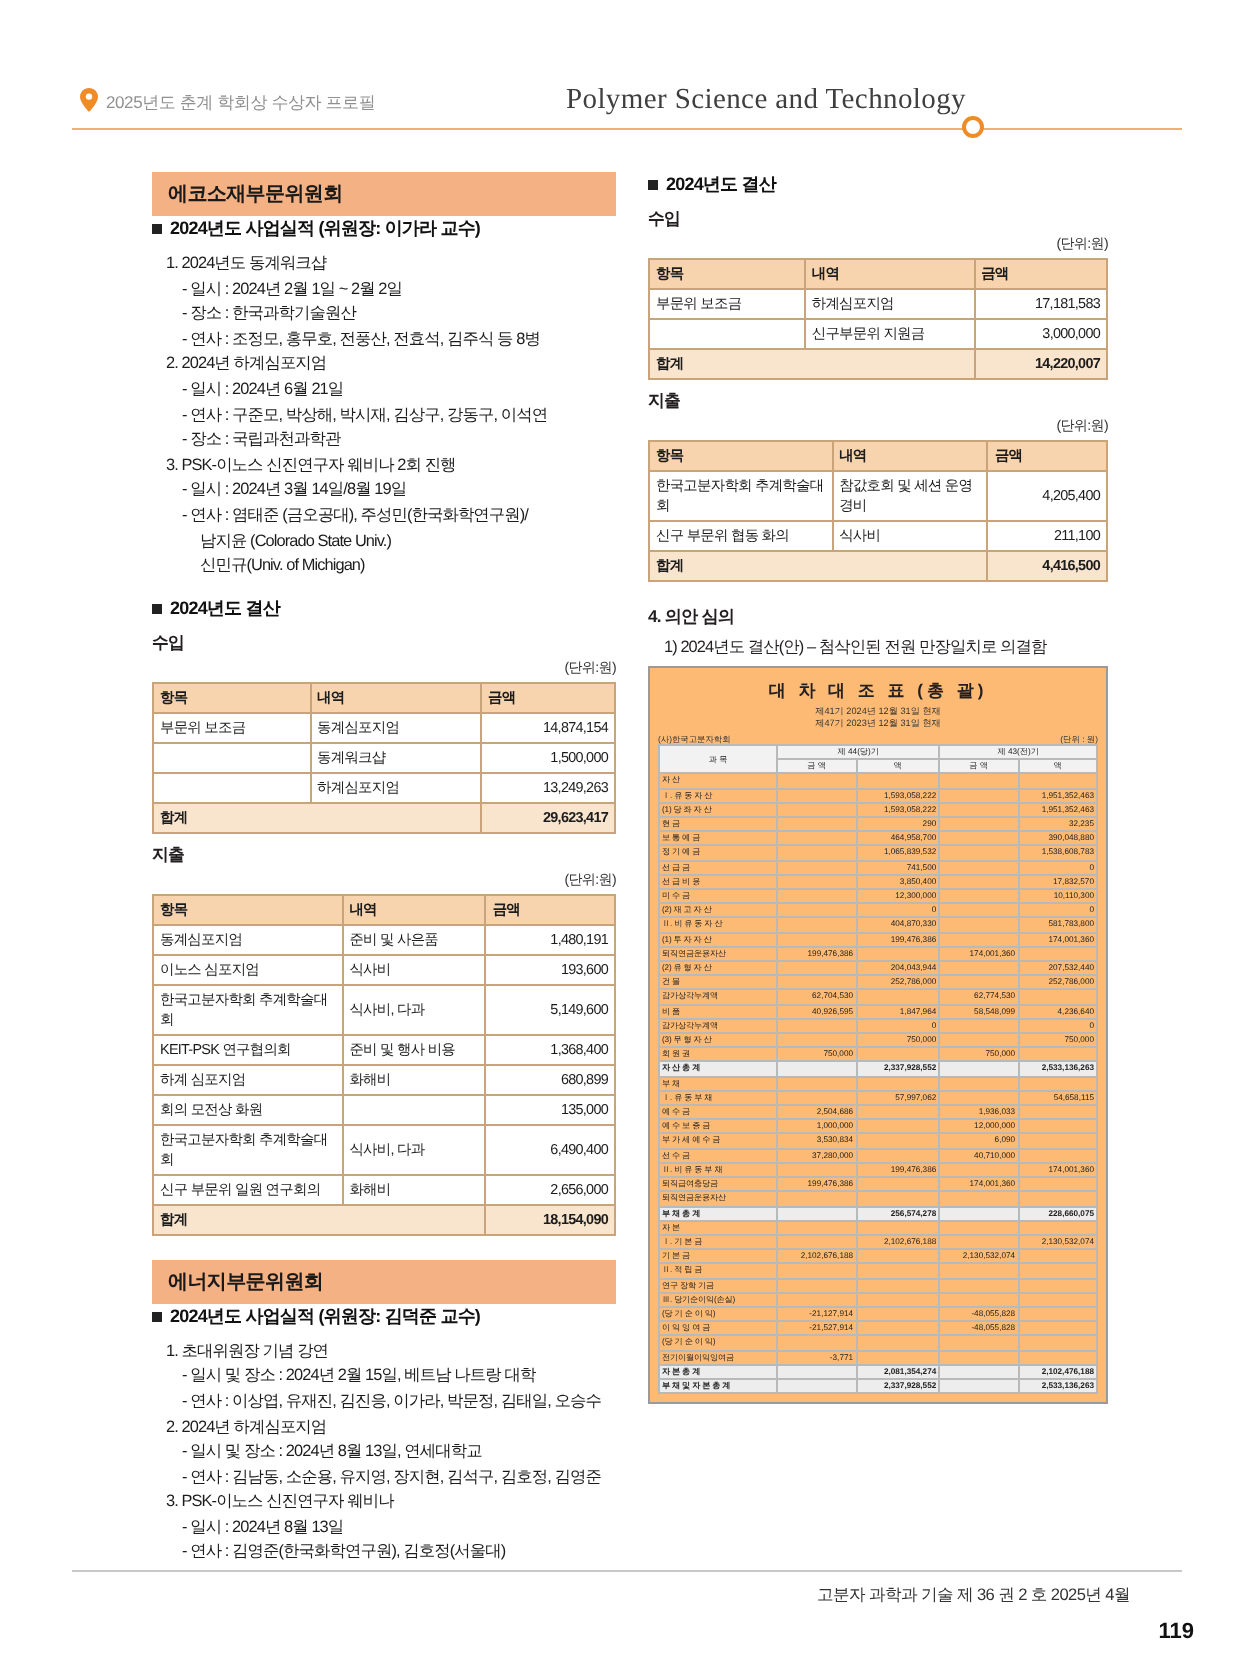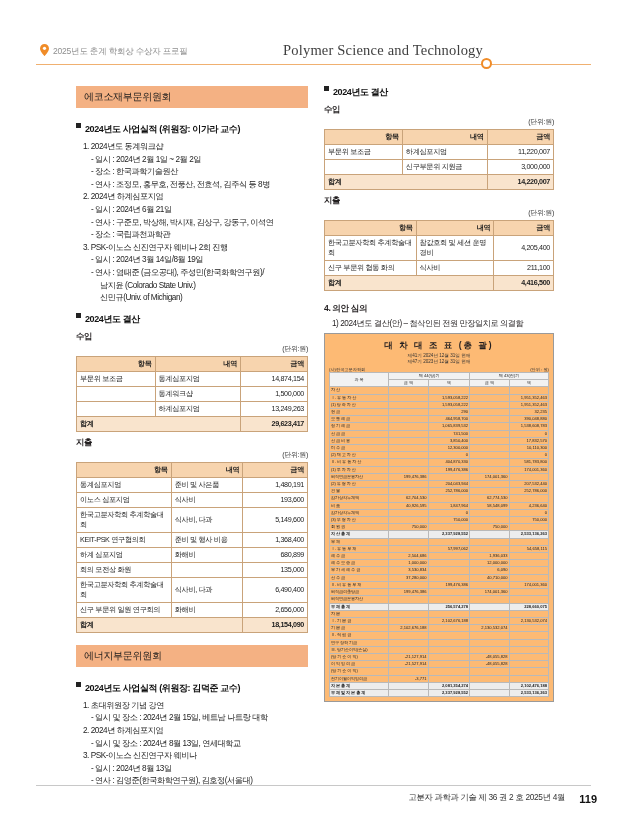--- a/index.html
+++ b/index.html
@@ -42,30 +42,30 @@
     position: absolute; left: 76px; top: 86px; width: 478px; height: 668px;
   }
   .col-left { position: absolute; left: 0; top: 0; width: 232px; }
   .col-right { position: absolute; left: 248px; top: 0; width: 230px; }
 
   
   .sec-title {
     background: #f4b183;
     color: #1a1a1a;
     font-size: 10px;
-    font-weight: normal;
+    font-weight: bold;
     padding: 4px 8px 4px 8px;
     letter-spacing: -0.3px;
-    margin-bottom: 15px;
+    margin-bottom: 0;
   }
 
   .blk-title {
     font-size: 9px; font-weight: bold; letter-spacing: -0.4px;
     margin: 0 0 5px 0; color: #111;
-    display: flex; align-items: flex-start; gap: 4px;
+    display: flex; align-items: center; gap: 4px;
   }
   .blk-title .sq {
     width: 5px; height: 5px; background: #222; display: inline-block;
   }
 
   ul.plain { list-style: none; margin: 0 0 6px 0; padding: 0; }
   ul.plain > li {
     font-size: 8.2px; line-height: 12.6px; letter-spacing: -0.45px;
     color: #1c1c1c; white-space: nowrap;
   }
@@ -87,21 +87,21 @@
   }
   table.fin th, table.fin td {
     border: 0.6px solid #c9a37a;
     padding: 2px 3px;
     line-height: 10px;
     color: #1c1c1c;
   }
   table.fin thead th {
     background: #f7d4ae;
     font-weight: bold;
-    text-align: right;
+    text-align: left;
     font-size: 7.2px;
   }
   table.fin td.num { text-align: right; }
   table.fin tr.total td {
     background: #f9e4cd;
     font-weight: bold;
   }
   table.fin tr.total td.num { text-align: right; }
 
   
@@ -137,21 +137,21 @@
   }
   .ftr-rule {
     position: absolute; left: 36px; bottom: 44px; width: 555px; height: 1px;
     background: #c8c8c8;
   }
   .ftr-text {
     position: absolute; right: 62px; bottom: 27px;
     font-size: 8.3px; color: #333; letter-spacing: -0.3px;
   }
   .ftr-page {
-    position: absolute; right: 30px; bottom: 25px;
+    position: absolute; right: 30px; bottom: 8px;
     font-size: 11px; font-weight: bold; color: #111;
   }
 </style>
 </head>
 <body>
 
 <div class="page-header">
   <span class="hdr-pin">
     <svg width="9" height="12" viewBox="0 0 9 12">
         <path d="M4.5 0C2 0 0 2 0 4.4 0 7.6 4.5 12 4.5 12S9 7.6 9 4.4C9 2 7 0 4.5 0z" fill="#f08c28"></path>
@@ -298,22 +298,24 @@
 
     <div class="sec-title" style="margin-top:12px;">에너지부문위원회</div>
 
     <div class="blk-title">
       <span class="sq"></span>
       <span>2024년도 사업실적 (위원장: 김덕준 교수)</span>
     </div>
     <ul class="plain" id="energy-activity-list">
         <li class="lv1">1. 초대위원장 기념 강연</li>
         <li class="lv2">- 일시 및 장소 : 2024년 2월 15일, 베트남 나트랑 대학</li>
+        <li class="lv2">- 연사 : 이상엽, 유재진, 김진응, 이가라, 박문정, 김태일, 오승수</li>
         <li class="lv1">2. 2024년 하계심포지엄</li>
         <li class="lv2">- 일시 및 장소 : 2024년 8월 13일, 연세대학교</li>
+        <li class="lv2">- 연사 : 김남동, 소순용, 유지영, 장지현, 김석구, 김호정, 김영준</li>
         <li class="lv1">3. PSK-이노스 신진연구자 웨비나</li>
         <li class="lv2">- 일시 : 2024년 8월 13일</li>
         <li class="lv2">- 연사 : 김영준(한국화학연구원), 김호정(서울대)</li>
       </ul>
   </div>
 
   <div class="col-right">
 
     <div class="blk-title">
       <span class="sq"></span>
@@ -332,21 +334,21 @@
           <tr>
             <th>항목</th>
             <th>내역</th>
             <th>금액</th>
           </tr>
         </thead>
         <tbody>
           <tr>
             <td>부문위 보조금</td>
             <td>하계심포지엄</td>
-            <td class="num">11,220,007</td>
+            <td class="num">17,181,583</td>
           </tr>
           <tr>
             <td></td>
             <td>신구부문위 지원금</td>
             <td class="num">3,000,000</td>
           </tr>
           <tr class="total">
             <td colspan="2">합계</td>
             <td class="num">14,220,007</td>
           </tr>

